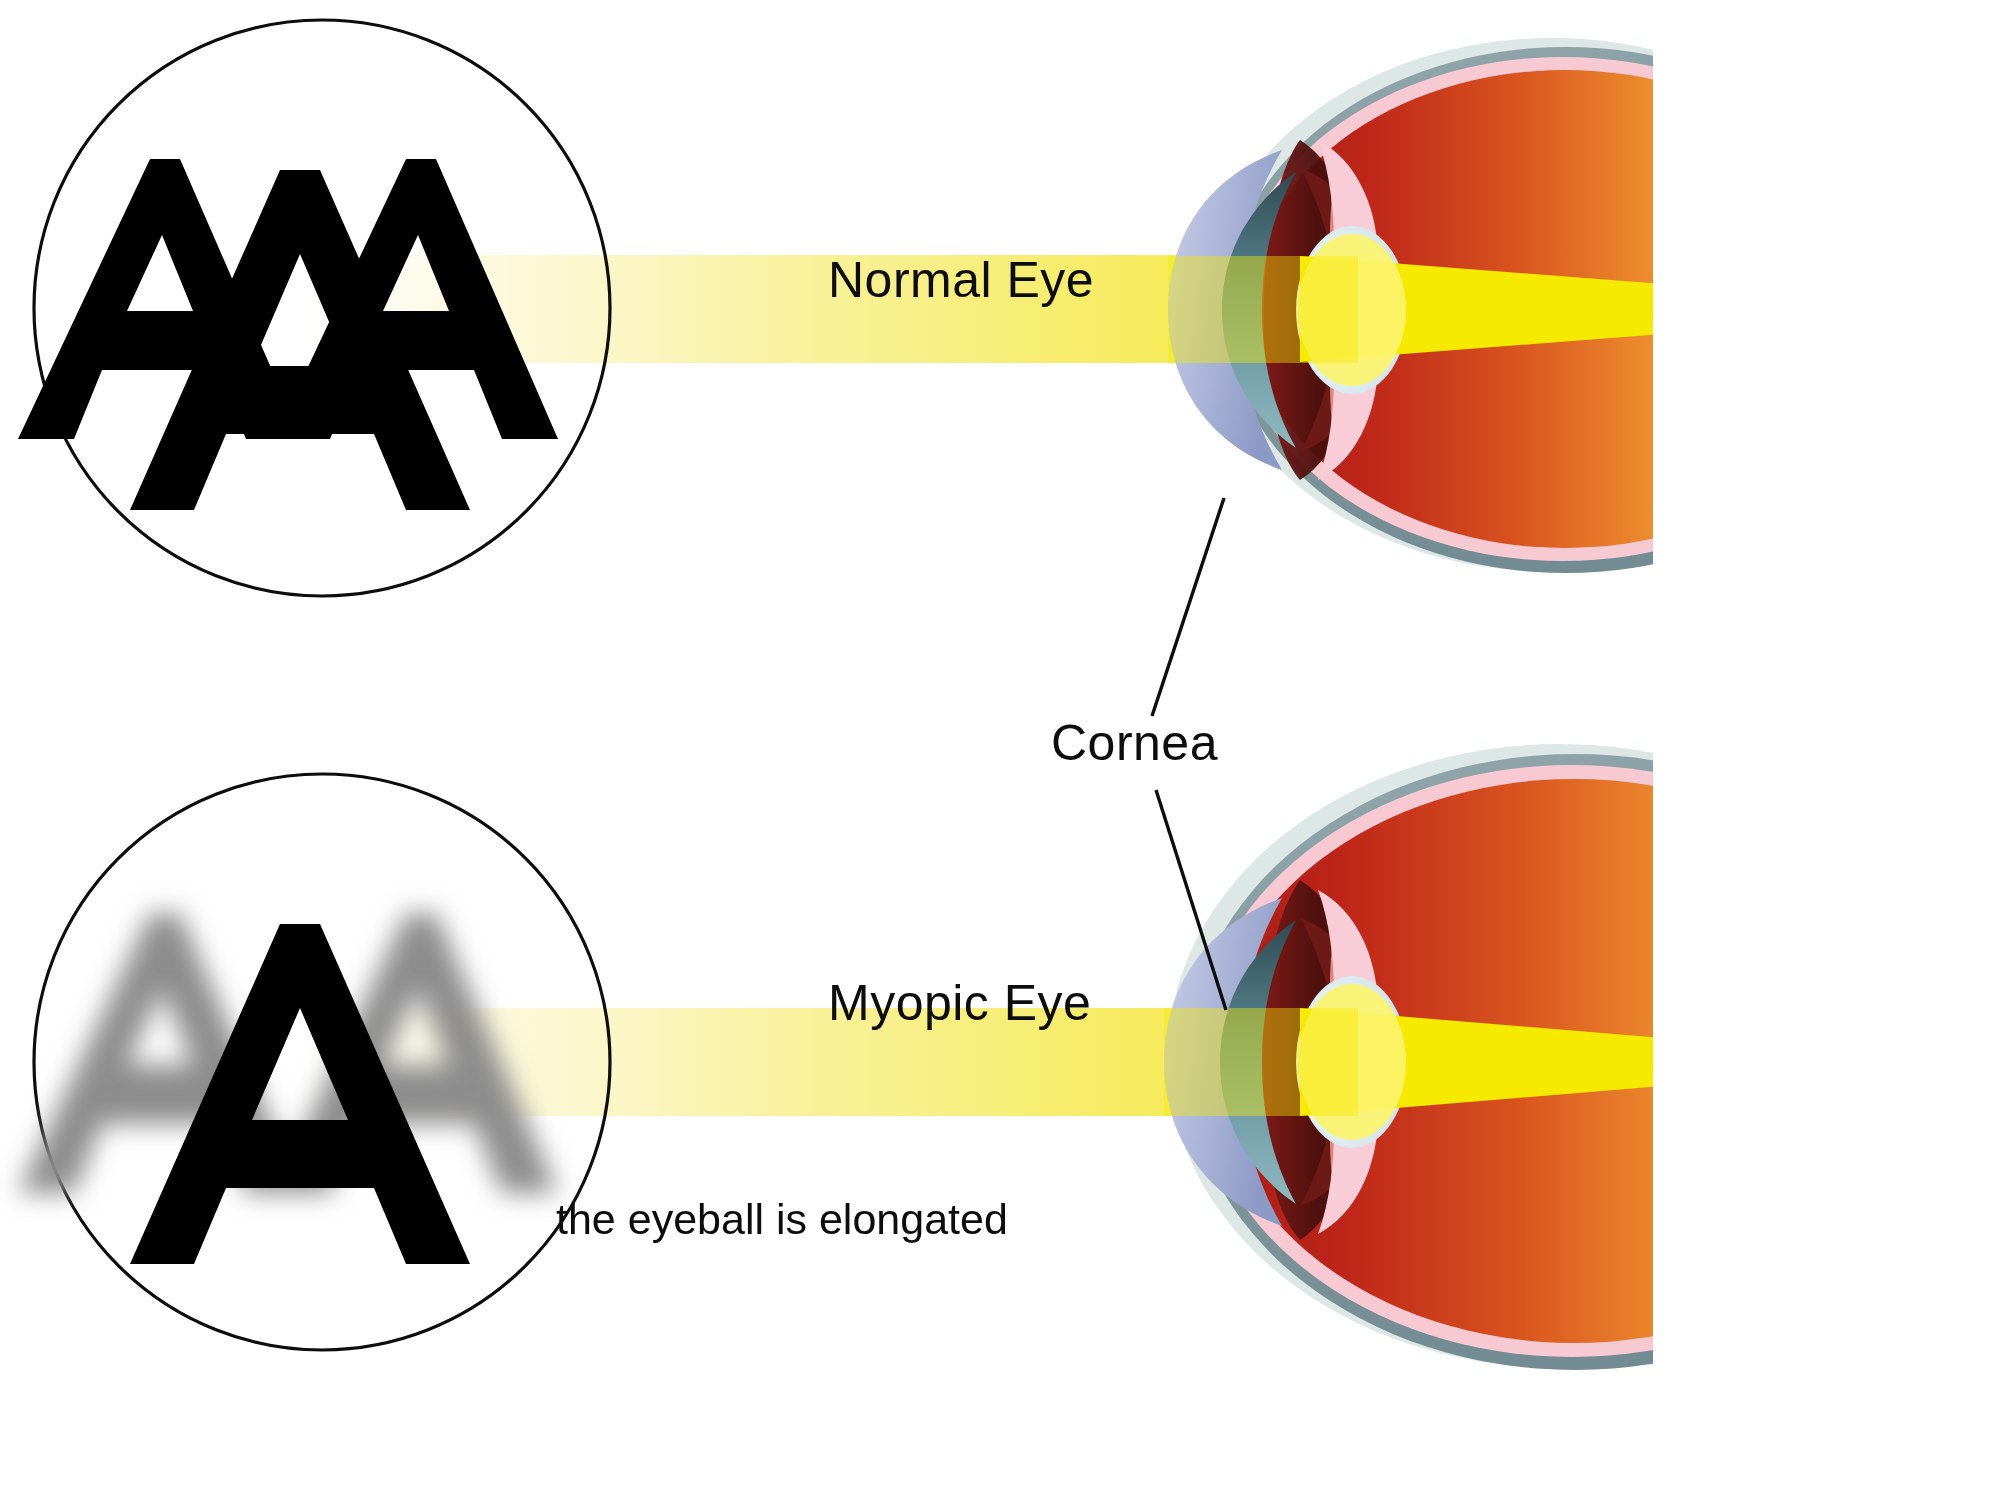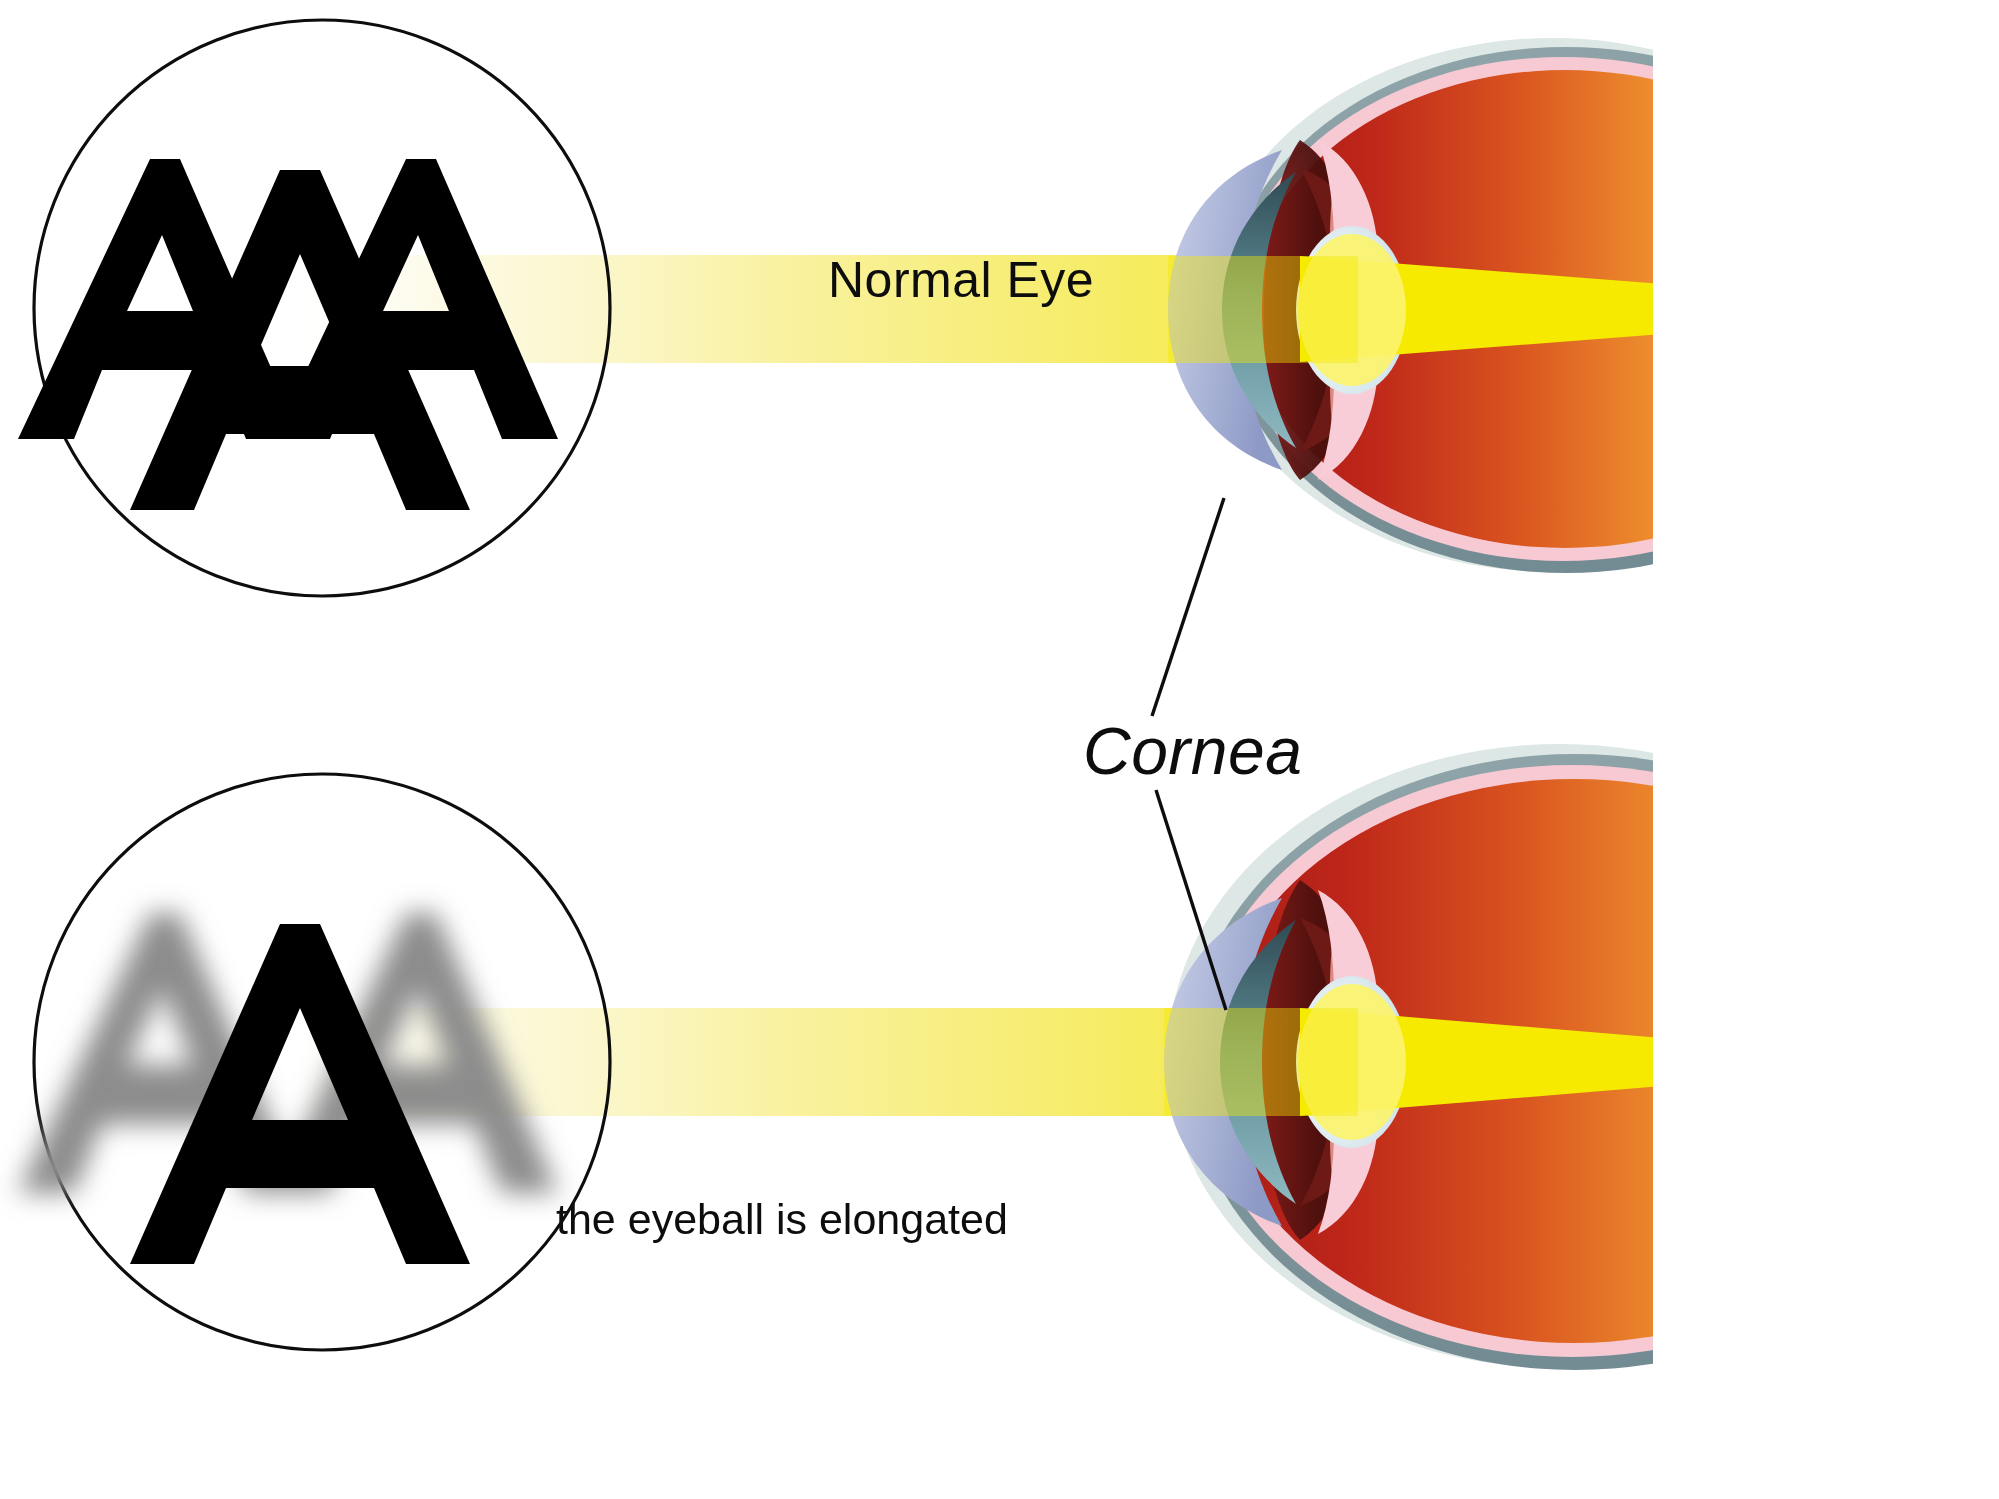--- a/index.html
+++ b/index.html
@@ -40,24 +40,23 @@
     left: 828px;
     top: 255px;
     font-size: 50px;
   }
   #label-myopic-eye {
     left: 828px;
     top: 978px;
     font-size: 50px;
   }
   #label-cornea {
-    left: 1083px;
+    left: 1051px;
     top: 718px;
-    font-size: 66px;
-    font-style: italic;
+    font-size: 50px;
   }
   #caption-blurry {
     position: absolute;
     left: 556px;
     top: 1193px;
     width: 500px;
     font-size: 43px;
     line-height: 1.22;
     color: #0d0d0d;
     font-family: "Liberation Sans", sans-serif;
@@ -278,20 +277,21 @@
       </g>
     </g>
 
     <line x1="1224" y1="498" x2="1152" y2="716" stroke="#0d0d0d" stroke-width="3.4"></line>
     <line x1="1156" y1="790" x2="1226" y2="1010" stroke="#0d0d0d" stroke-width="3.4"></line>
 
   </svg>
 
   <div class="label-text" id="label-normal-eye">Normal Eye</div>
 
+  <div class="label-text" id="label-myopic-eye">Myopic Eye</div>
 
   <div class="label-text" id="label-cornea">Cornea</div>
 
   <div id="caption-blurry">
     <span class="caption-line">the eyeball is elongated</span>
   </div>
 
 </div>
 
 </body></html>

